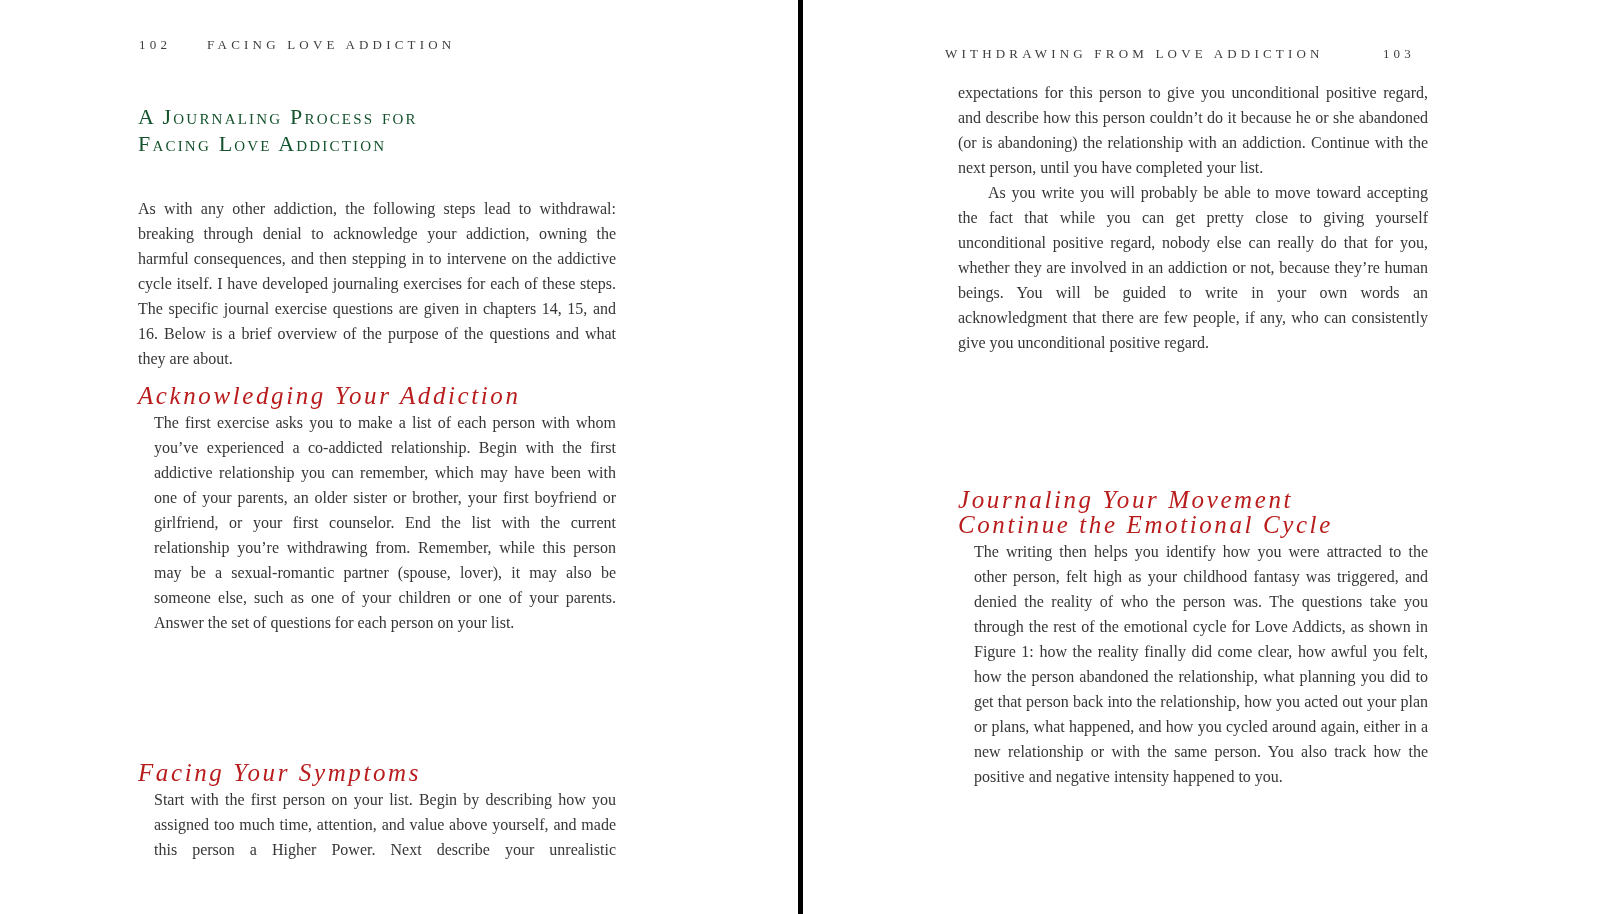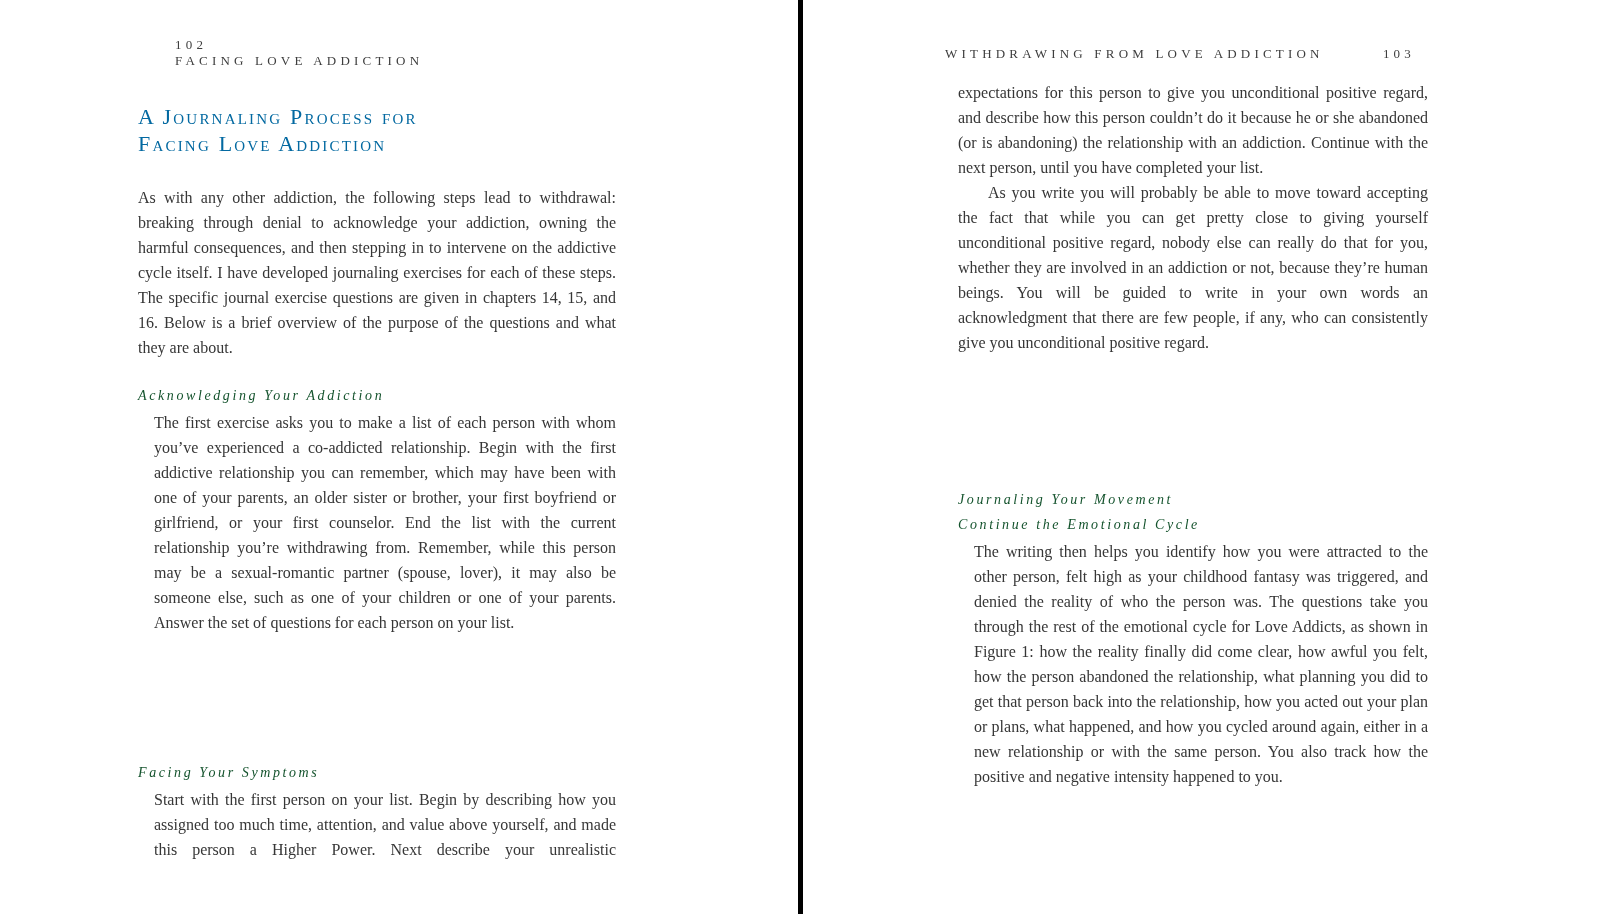--- a/index.html
+++ b/index.html
@@ -10,45 +10,45 @@
   }
   .page { position: absolute; top: 0; height: 914px; background: #fff; overflow: hidden; }
   #page-left  { left: 0;    width: 798px; }
   #page-right { left: 803px; width: 797px; }
   #spine { position: absolute; top: 0; left: 798px; width: 5px; height: 914px; background: #000; }
 
   .running-head {
     position: absolute; font-size: 13px; letter-spacing: 4.2px;
     color: #3d3d3d; display: flex; align-items: baseline; white-space: nowrap;
   }
-  #page-left  .running-head { left: 139px; top: 37px; width: 478px; flex-direction: column; }
+  #page-left  .running-head { left: 139px; top: 37px; width: 478px; }
   #page-right .running-head { left: 142px; top: 46px; width: 470px; justify-content: space-between; }
   .rh-gap { margin-left: 36px; }
 
   .chapter-heading {
     position: absolute; left: 138px; top: 103px;
     font-variant: small-caps; font-size: 22px; letter-spacing: 2.2px;
-    line-height: 27px; color: #0369a1;
+    line-height: 27px; color: #14532d;
   }
 
   .body-block { position: absolute; font-size: 16px; line-height: 25px; text-align: justify; color: #363636; }
   #page-left  .body-block { left: 138px; width: 478px; }
   #page-right .body-block { left: 155px; width: 470px; }
 
   p { margin: 0; padding: 0; }
   p.indent  { text-indent: 30px; }
   p.runover { text-align-last: justify; }
 
   .section-heading {
-    font-style: italic; font-size: 14px; letter-spacing: 2.6px;
-    line-height: 25px; color: #14532d; text-align: left;
+    font-style: italic; font-size: 25px; letter-spacing: 2.6px;
+    line-height: 25px; color: #b91c1c; text-align: left;
   }
   .section-heading + p:not(.section-heading) { margin-top: 2px; margin-left: 16px; }
 
-  #lg1 { top: 185px; }
+  #lg1 { top: 196px; }
   #lg2 { top: 383px; }
   #lg3 { top: 760px; }
   #rg1 { top: 80px; }
   #rg2 { top: 487px; }
 </style>
 </head>
 <body>
 
 <div class="page" id="page-left">
   <div class="running-head">

